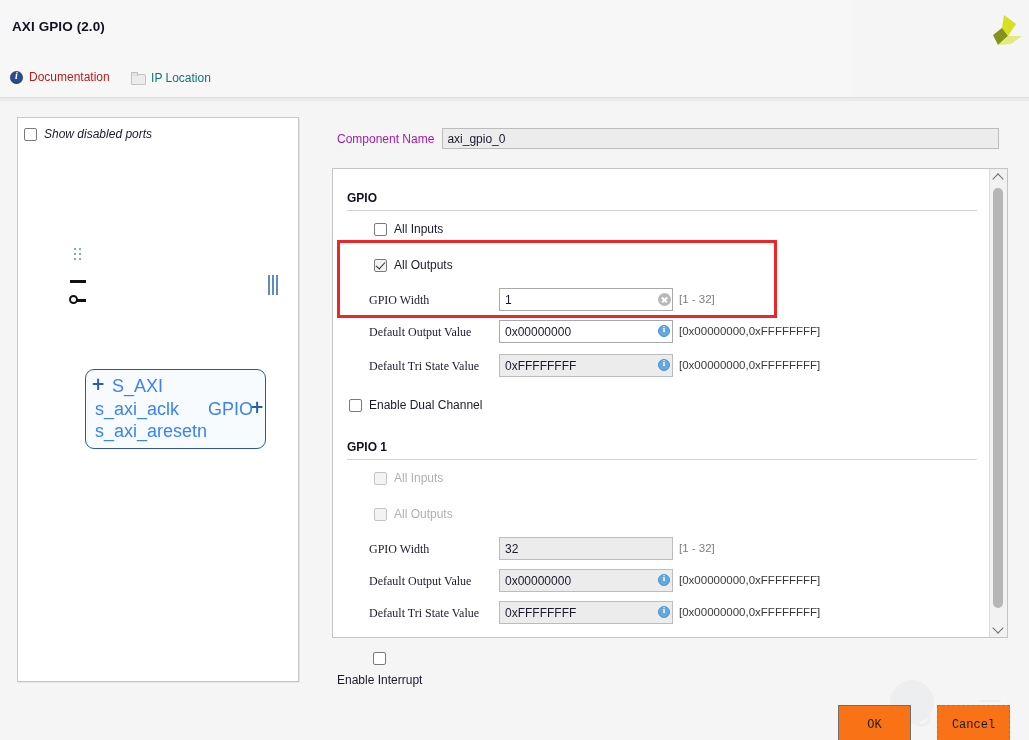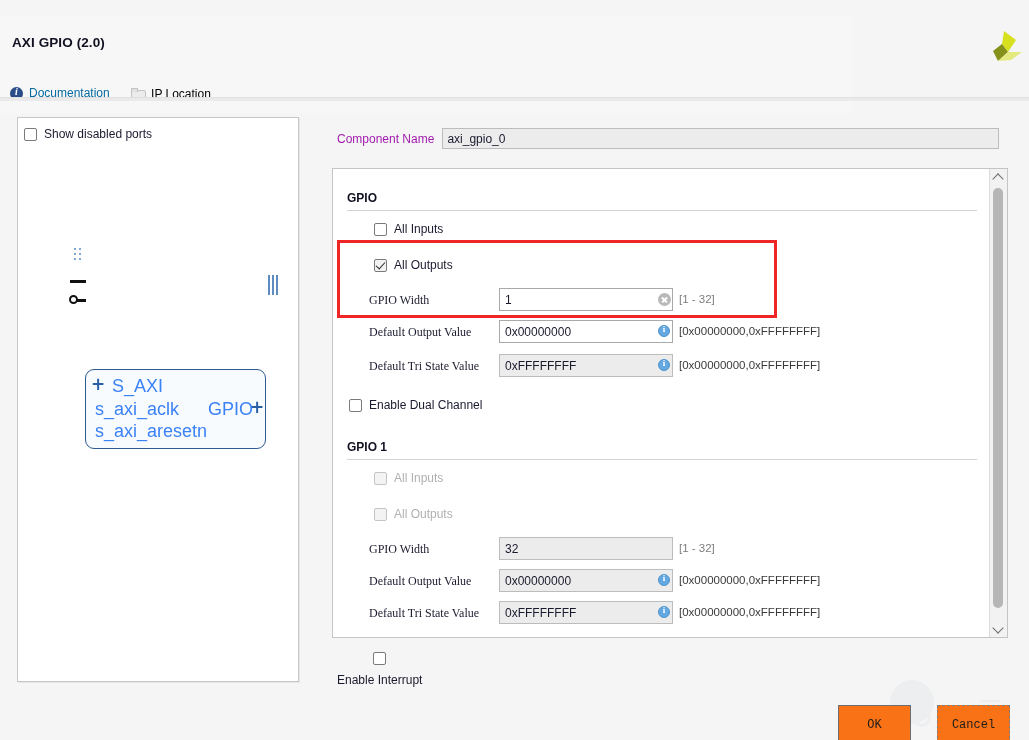--- a/index.html
+++ b/index.html
@@ -9,40 +9,40 @@
     width: 1029px; height: 740px;
     background: #f5f5f5;
     font-family: "Liberation Sans", sans-serif;
     font-size: 12px;
     color: #1a1a2e;
     overflow: hidden;
     position: relative;
   }
   
   #header {
-    position: absolute; left: 0; top: 16px; width: 852px; height: 97px;
+    position: absolute; left: 0; top: 0; width: 852px; height: 97px;
     background: #f7f7f7;
   }
   #title {
     position: absolute; left: 12px; top: 19px;
     font-size: 13.5px; font-weight: bold; color: #111122;
     letter-spacing: .1px;
   }
   #logo {
     position: absolute; left: 982px; top: 12px; width: 42px; height: 40px;
   }
   #links {
     position: absolute; left: 10px; top: 70px; height: 20px;
   }
   .link-item {
     display: inline-flex; align-items: center; gap: 6px;
     margin-right: 18px; cursor: pointer;
   }
-  .link-label { font-size: 12px; color: #0369a1; }
-  .link-label.muted { color: #000000; }
+  .link-label { font-size: 12px; color: #b91c1c; }
+  .link-label.muted { color: #0f766e; }
   .info-icon {
     width: 13px; height: 13px; border-radius: 50%;
     background: #2c4f8c;
     display: inline-block; position: relative;
     box-shadow: inset 0 -1px 2px rgba(0,0,0,.25);
   }
   .info-icon::after {
     content: "i"; position: absolute; left: 0; right: 0; top: -1px;
     text-align: center; color: #fff; font-size: 10px;
     font-weight: bold; font-style: italic;
@@ -72,21 +72,21 @@
   
   #left-panel {
     position: absolute; left: 17px; top: 117px;
     width: 280px; height: 563px;
     background: #ffffff;
     border: 1px solid #c8c8c8;
     box-shadow: 1px 1px 0 rgba(0,0,0,.06);
   }
   #show-disabled-row {
     position: absolute; left: 6px; top: 9px;
-    display: flex; align-items: center; gap: 7px;
+    display: flex; align-items: center; gap: 7px; font-style: italic;
   }
   .cb {
     width: 13px; height: 13px; box-sizing: border-box;
     border: 1px solid #7a7a7a; background: #fff;
     border-radius: 2px; position: relative; flex: none;
     cursor: pointer;
   }
   .cb.checked::after {
     content: ""; position: absolute; left: 3px; top: 0px;
     width: 4px; height: 8px;

